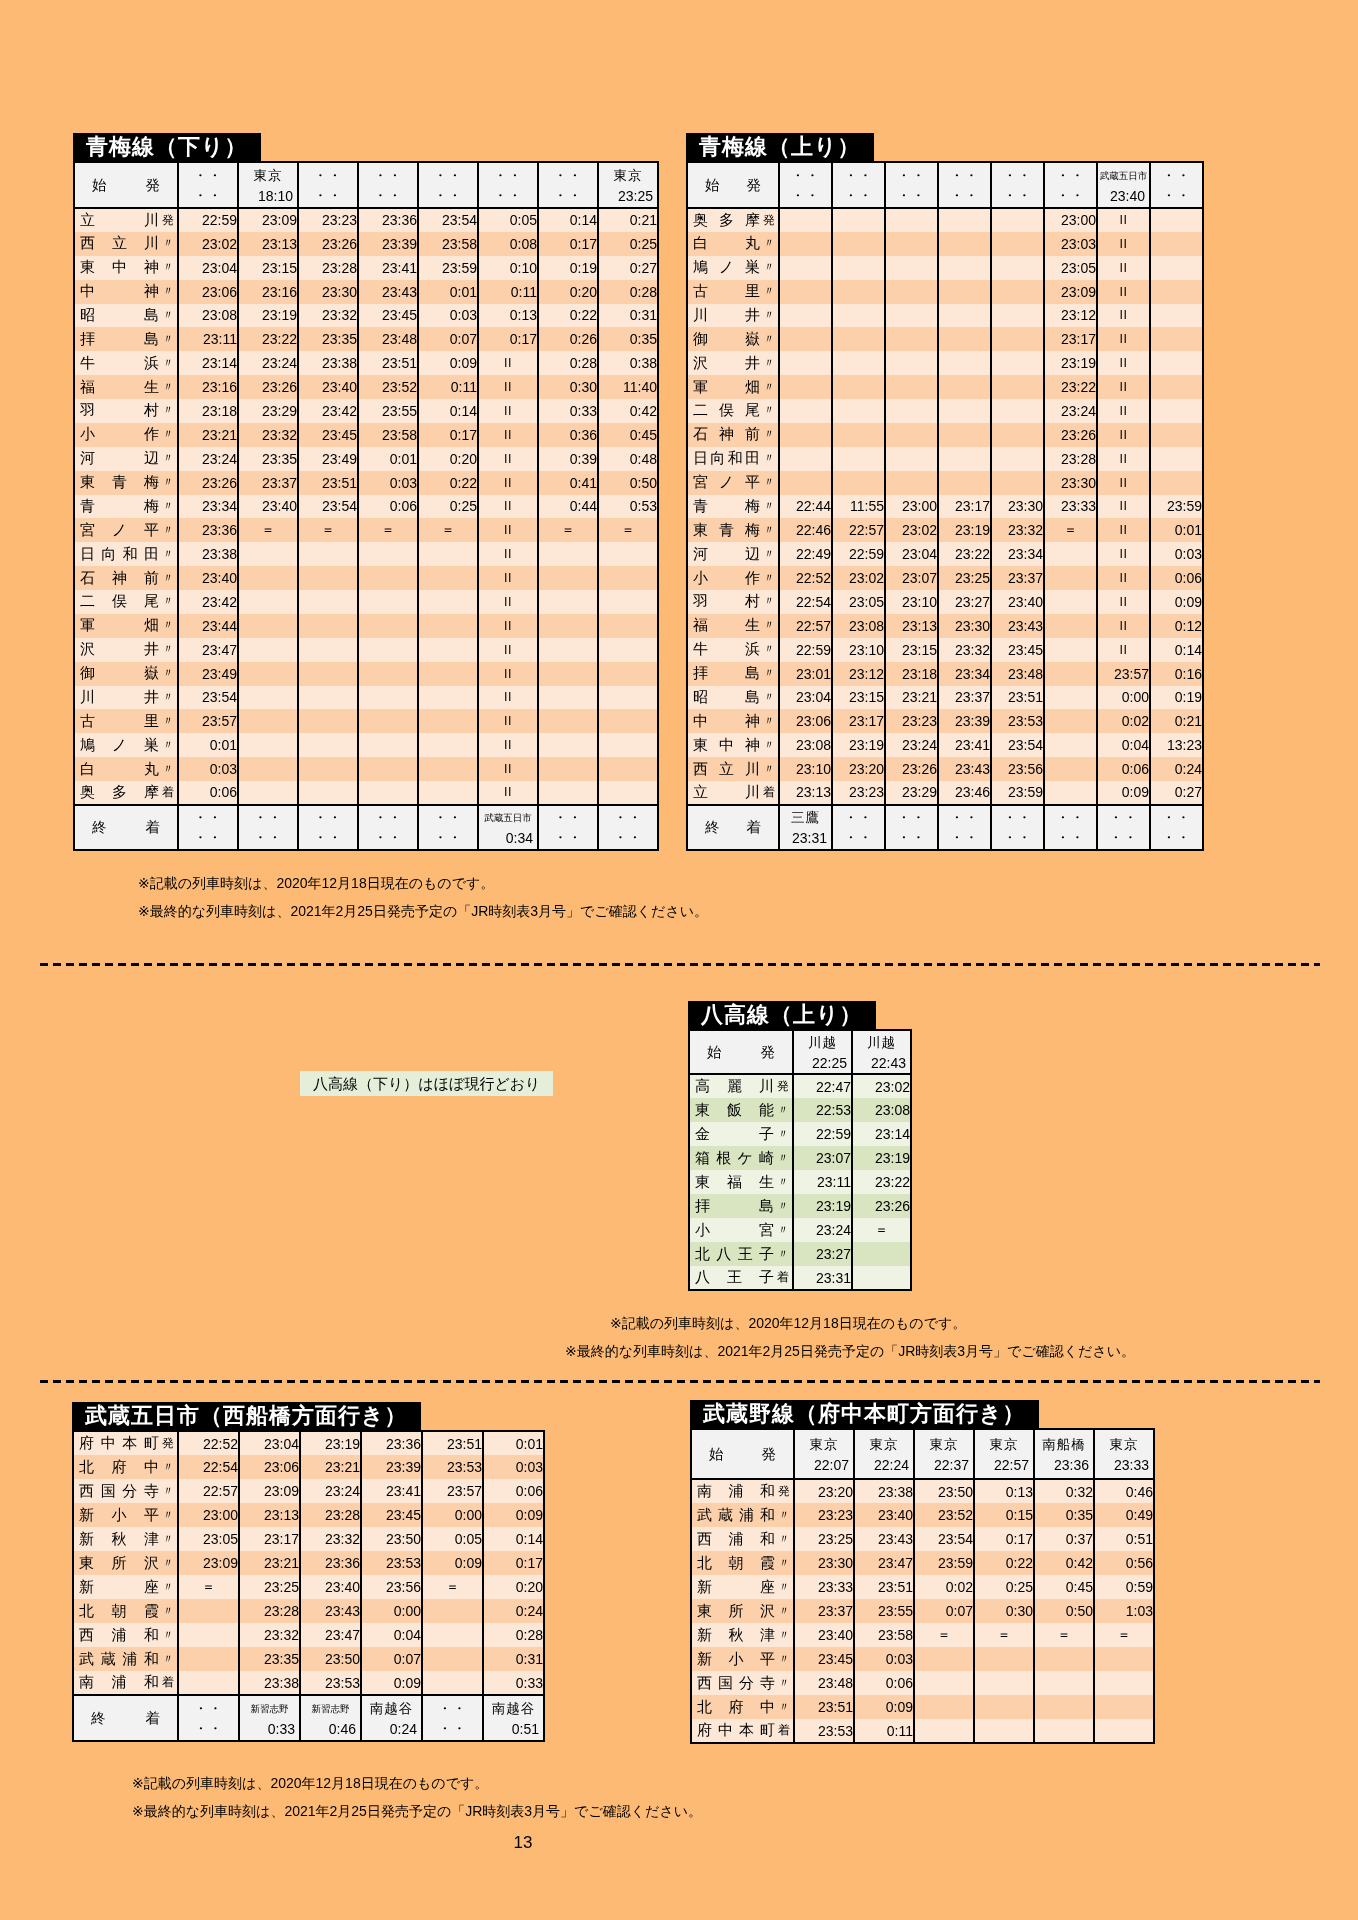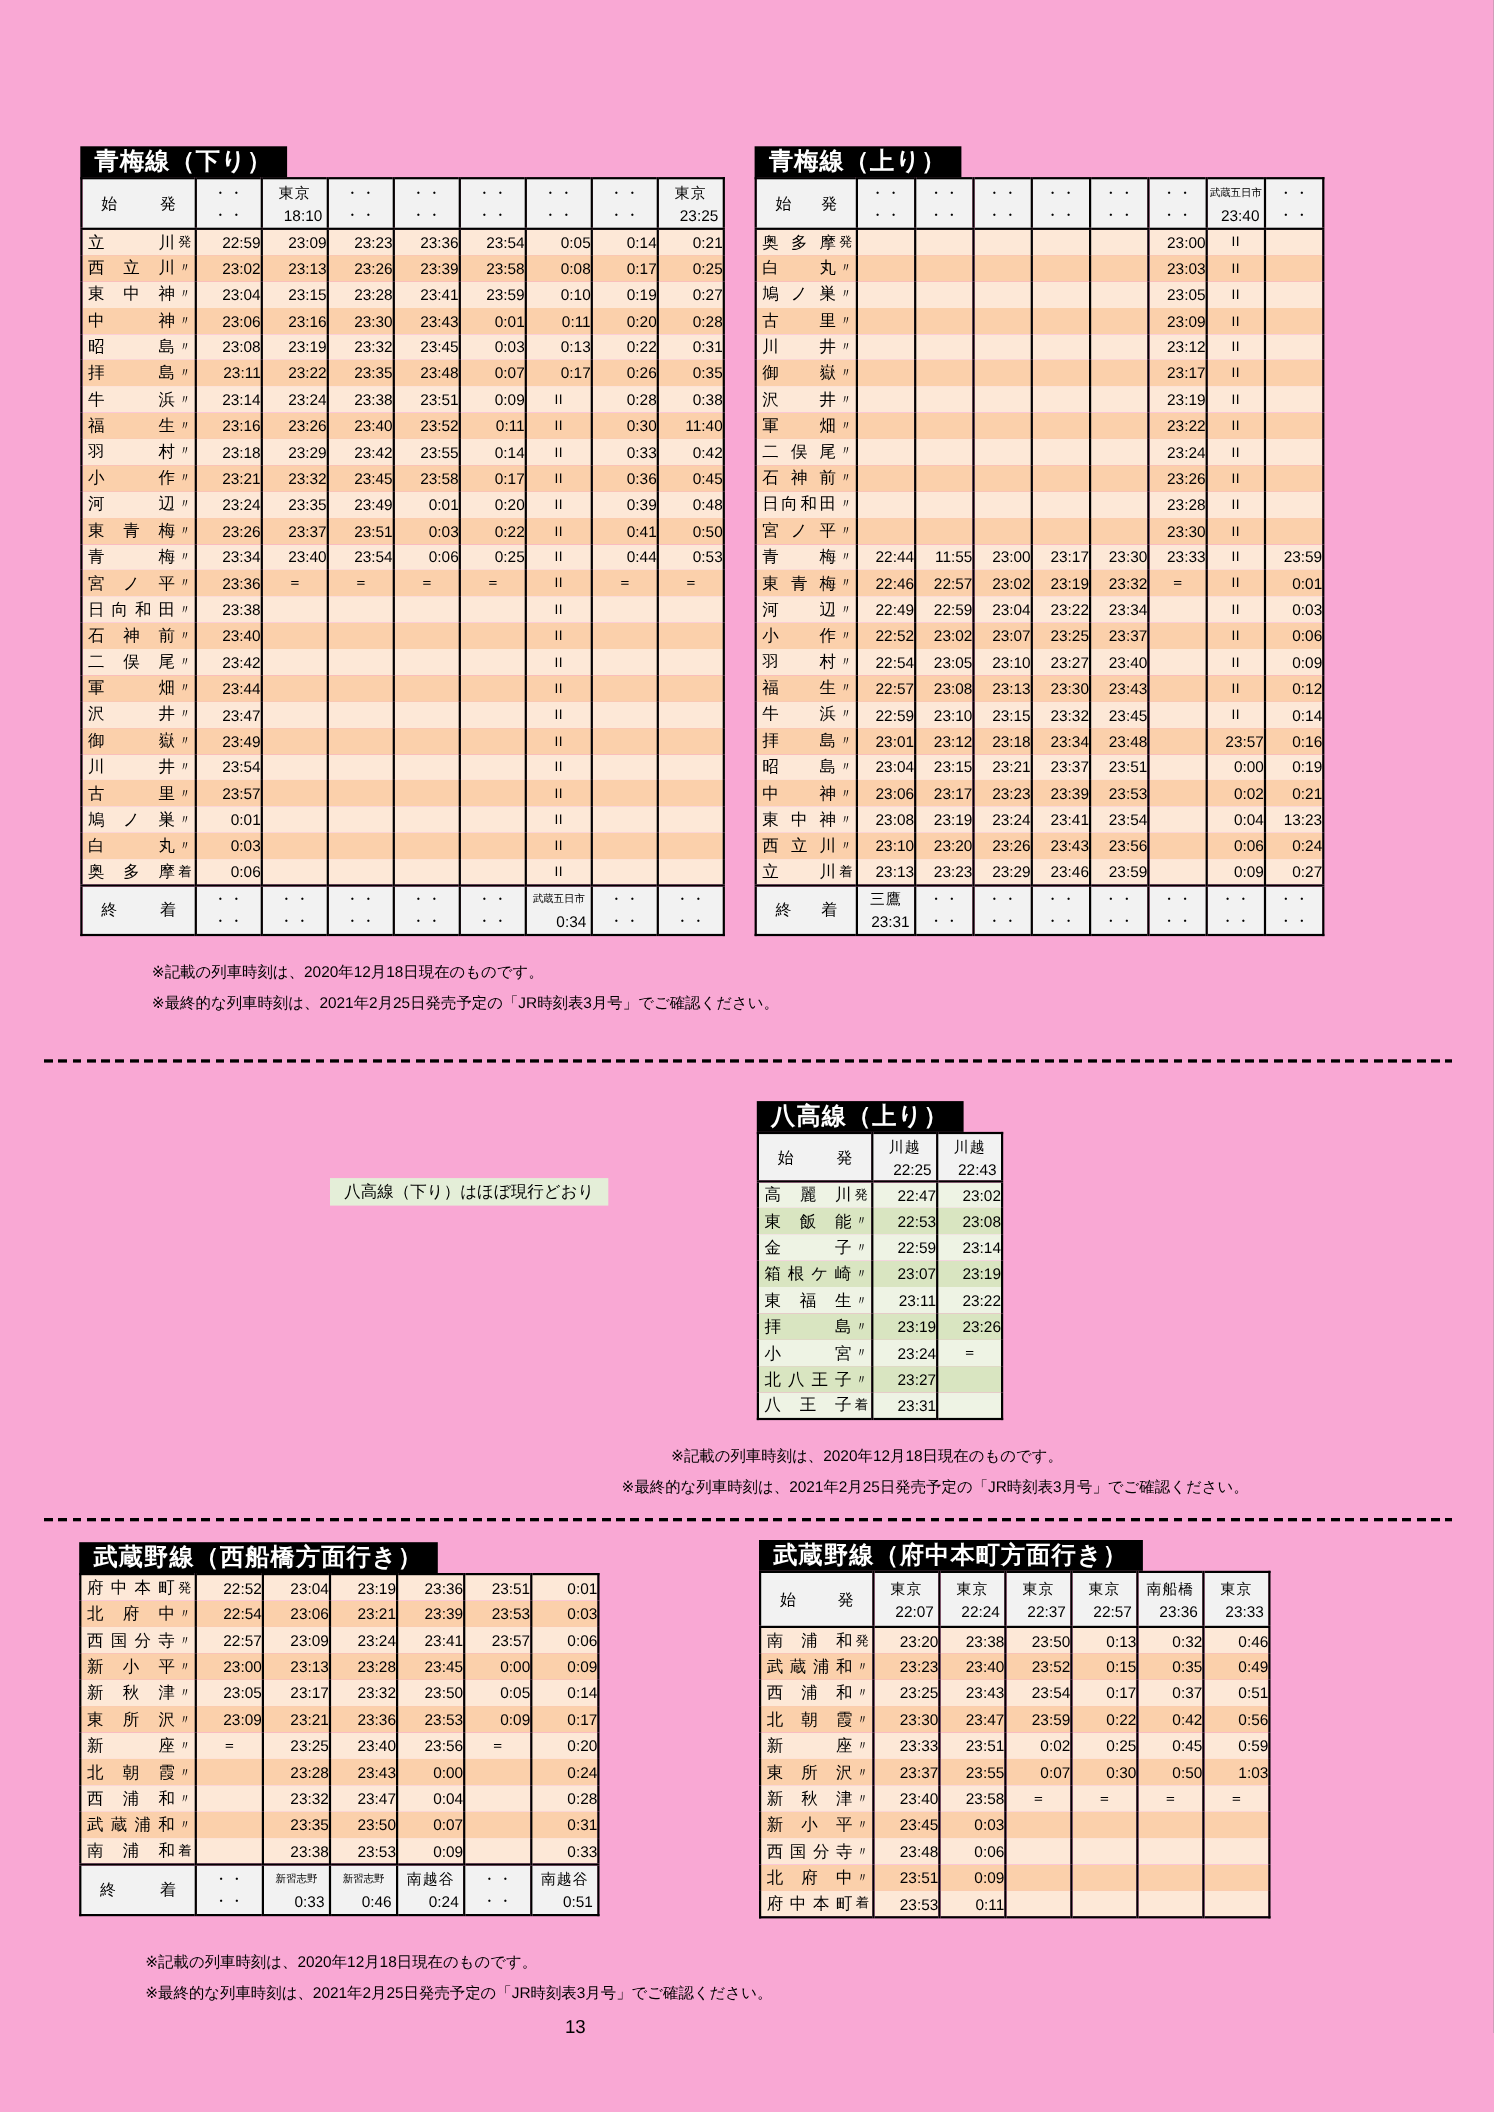--- a/index.html
+++ b/index.html
@@ -1,16 +1,16 @@
 <!DOCTYPE html>
 <html><head>
 <meta charset="utf-8">
 <style>
   html,body{margin:0;padding:0;background:#888;}
-  .page{position:relative;width:1358px;height:1920px;background:#f9a8d4;
+  .page{position:relative;width:1358px;height:1920px;background:#fdba74;
         font-family:"Liberation Sans","DejaVu Sans",sans-serif;color:#000;overflow:hidden;}
 
   
   .tbl-title{display:inline-block;background:#000;color:#fff;font-weight:bold;
              font-size:22px;line-height:28px;padding:0 13px;letter-spacing:1px;white-space:nowrap;}
 
   
   .tt{border-collapse:collapse;table-layout:fixed;border:2.5px solid #000;}
   .tt th,.tt td{border-left:2px solid #000;padding:0;overflow:hidden;vertical-align:middle;}
   .tt th:first-child,.tt td:first-child{border-left:none;}
@@ -1416,21 +1416,21 @@
       </table></div>
 
   <div id="notes-hachiko" class="notes">
     <div class="note-line">※記載の列車時刻は、2020年12月18日現在のものです。</div>
     <div class="note-line">※最終的な列車時刻は、2021年2月25日発売予定の「JR時刻表3月号」でご確認ください。</div>
   </div>
 
   <div id="divider2" class="dash"></div>
 
   <div id="mw-block" class="tbl-block">
-    <div class="tbl-title">武蔵野線（西船橋方面行き）</div>
+    <div class="tbl-title">武蔵五日市（西船橋方面行き）</div>
   <table class="tt theme-orange">
         <colgroup>
           <col class="col-st">
           <col class="col-c">
           <col class="col-c">
           <col class="col-c">
           <col class="col-c">
           <col class="col-c">
           <col class="col-c">
         </colgroup>

